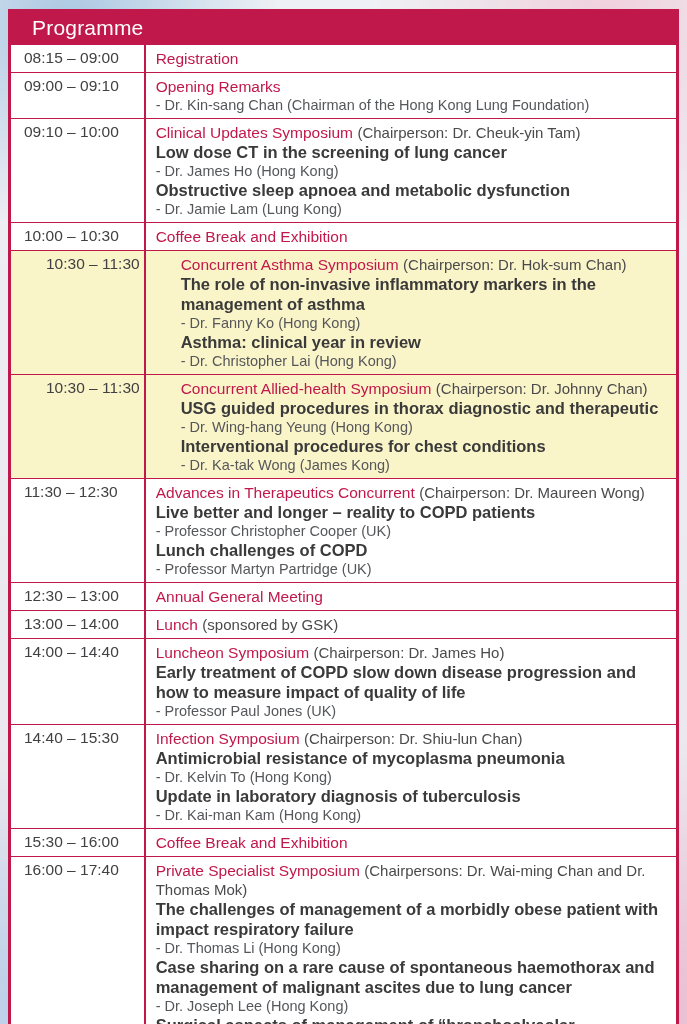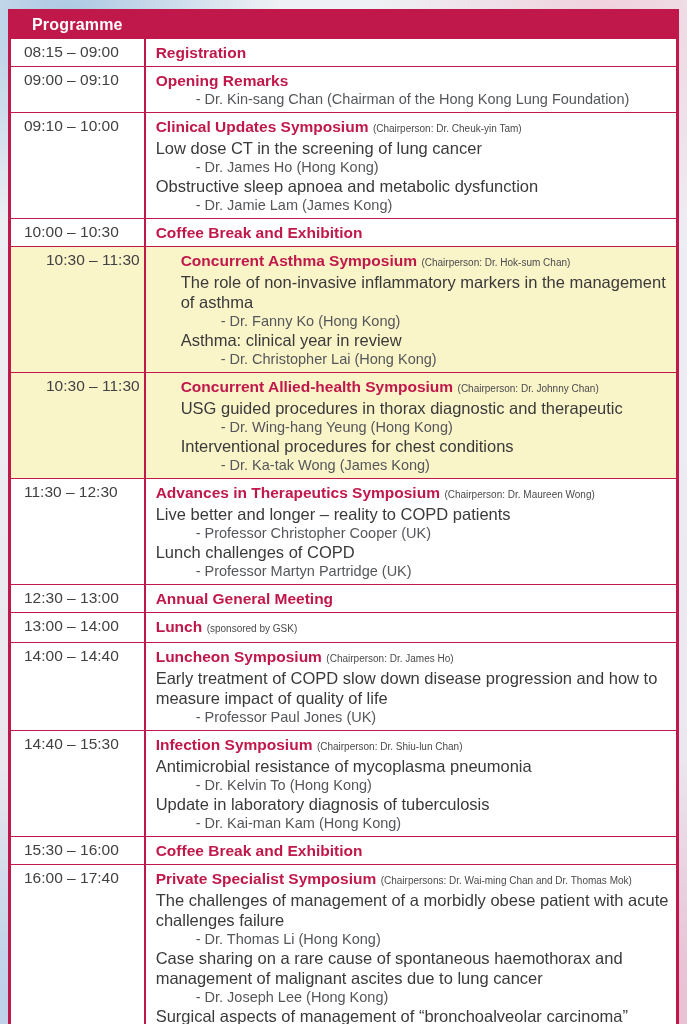--- a/index.html
+++ b/index.html
@@ -24,60 +24,59 @@
       linear-gradient(180deg,#eef1f5 0%,#e9e4ec 100%);
   }
   .sheet{
     position:absolute;left:8px;top:9px;width:671px;
     border:3px solid var(--accent);
     background:#fff;
   }
   .band{
     background:var(--accent);
     color:#fff;
-    font-weight:bold;
-    font-size:16px;
+    font-weight:normal;
+    font-size:21px;
     padding:4px 10px 5px 21px;
     letter-spacing:.2px;
   }
   table{border-collapse:collapse;width:100%;}
   td{vertical-align:top;}
   tr + tr td{border-top:1px solid var(--accent);}
   td.time{
     width:115px;
     border-right:2px solid var(--accent);
     padding:4px 4px 4px 13px;
     font-size:15.5px;
     color:var(--time);
     white-space:nowrap;
   }
   td.content{padding:4px 6px 4px 10px;}
   tr.hl td{background:var(--hl);padding-left:35px;}
   .line{line-height:19px;}
   .event-name{
     color:var(--accent);
-    font-weight:bold;
+    font-weight:normal;
     font-size:15.5px;
   }
   .event-note{
     color:#4a4a4c;
-    font-size:10px;
+    font-size:15px;
     text-align:right;
   }
   .title{
     color:var(--title);
-    font-weight:normal;
+    font-weight:bold;
     font-size:16.5px;
     line-height:20px;
   }
   .speaker{
     color:var(--speaker);
     font-size:14.5px;
     line-height:18px;
-    margin-left:40px;
   }
 </style>
 </head>
 <body>
 
 <div class="sheet">
   <div class="band">Programme</div>
   <table>
     <tbody>
         <tr>
@@ -93,21 +92,21 @@
             <div class="line speaker">- Dr. Kin-sang Chan (Chairman of the Hong Kong Lung Foundation)</div>
           </td>
         </tr>
         <tr>
           <td class="time">09:10 – 10:00</td>
           <td class="content">
             <div class="line event"><span class="event-name">Clinical Updates Symposium</span> <span class="event-note">(Chairperson: Dr. Cheuk-yin Tam)</span></div>
             <div class="line title">Low dose CT in the screening of lung cancer</div>
             <div class="line speaker">- Dr. James Ho (Hong Kong)</div>
             <div class="line title">Obstructive sleep apnoea and metabolic dysfunction</div>
-            <div class="line speaker">- Dr. Jamie Lam (James Kong)</div>
+            <div class="line speaker">- Dr. Jamie Lam (Lung Kong)</div>
           </td>
         </tr>
         <tr>
           <td class="time">10:00 – 10:30</td>
           <td class="content">
             <div class="line event"><span class="event-name">Coffee Break and Exhibition</span></div>
           </td>
         </tr>
         <tr class="hl">
           <td class="time">10:30 – 11:30</td>
@@ -125,21 +124,21 @@
             <div class="line event"><span class="event-name">Concurrent Allied-health Symposium</span> <span class="event-note">(Chairperson: Dr. Johnny Chan)</span></div>
             <div class="line title">USG guided procedures in thorax diagnostic and therapeutic</div>
             <div class="line speaker">- Dr. Wing-hang Yeung (Hong Kong)</div>
             <div class="line title">Interventional procedures for chest conditions</div>
             <div class="line speaker">- Dr. Ka-tak Wong (James Kong)</div>
           </td>
         </tr>
         <tr>
           <td class="time">11:30 – 12:30</td>
           <td class="content">
-            <div class="line event"><span class="event-name">Advances in Therapeutics Symposium</span> <span class="event-note">(Chairperson: Dr. Maureen Wong)</span></div>
+            <div class="line event"><span class="event-name">Advances in Therapeutics Concurrent</span> <span class="event-note">(Chairperson: Dr. Maureen Wong)</span></div>
             <div class="line title">Live better and longer – reality to COPD patients</div>
             <div class="line speaker">- Professor Christopher Cooper (UK)</div>
             <div class="line title">Lunch challenges of COPD</div>
             <div class="line speaker">- Professor Martyn Partridge (UK)</div>
           </td>
         </tr>
         <tr>
           <td class="time">12:30 – 13:00</td>
           <td class="content">
             <div class="line event"><span class="event-name">Annual General Meeting</span></div>
@@ -172,21 +171,21 @@
         <tr>
           <td class="time">15:30 – 16:00</td>
           <td class="content">
             <div class="line event"><span class="event-name">Coffee Break and Exhibition</span></div>
           </td>
         </tr>
         <tr>
           <td class="time">16:00 – 17:40</td>
           <td class="content">
             <div class="line event"><span class="event-name">Private Specialist Symposium</span> <span class="event-note">(Chairpersons: Dr. Wai-ming Chan and Dr. Thomas Mok)</span></div>
-            <div class="line title">The challenges of management of a morbidly obese patient with acute challenges failure</div>
+            <div class="line title">The challenges of management of a morbidly obese patient with impact respiratory failure</div>
             <div class="line speaker">- Dr. Thomas Li (Hong Kong)</div>
             <div class="line title">Case sharing on a rare cause of spontaneous haemothorax and management of malignant ascites due to lung cancer</div>
             <div class="line speaker">- Dr. Joseph Lee (Hong Kong)</div>
             <div class="line title">Surgical aspects of management of “bronchoalveolar carcinoma”</div>
           </td>
         </tr>
       </tbody>
   </table>
 </div>
 

